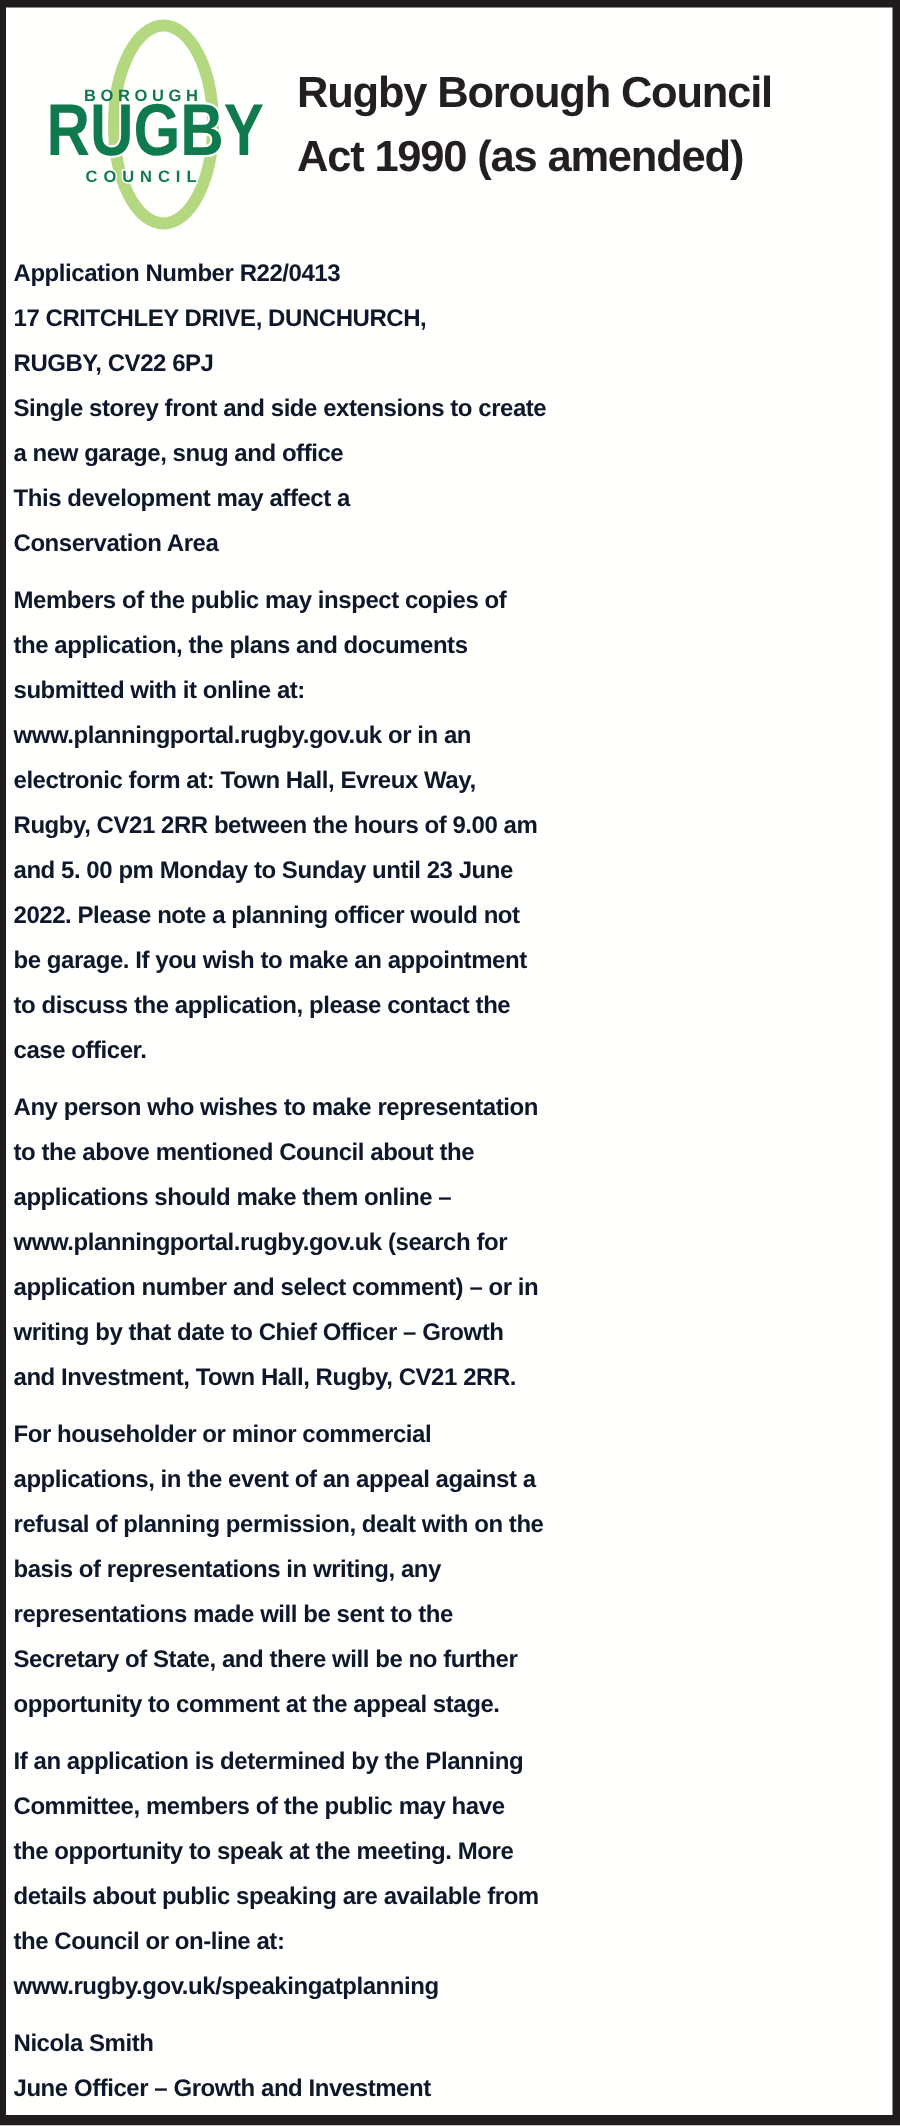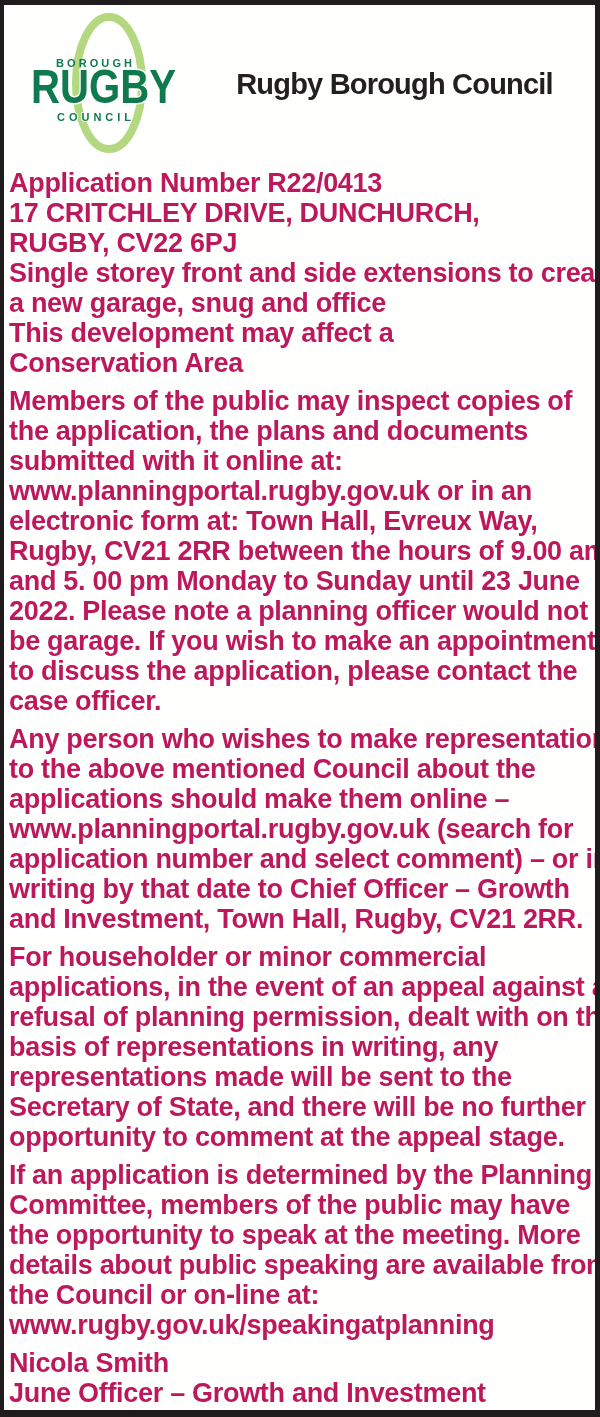--- a/index.html
+++ b/index.html
@@ -18,58 +18,59 @@
   .header {
     display: flex;
     align-items: center;
     height: 152px;
     padding: 4px 4px 0 22px;
   }
   .logo { width: 172px; height: 148px; flex: 0 0 auto; }
   .logo text { font-family: "Liberation Sans", sans-serif; }
   .title {
     flex: 1 1 auto;
-    text-align: center;
+    text-align: left;
     padding-top: 2px;
   }
   .title-line {
     font-size: 29px;
     font-weight: bold;
     line-height: 43px;
     letter-spacing: -0.8px;
     color: #231f20;
     white-space: nowrap;
   }
   .body { padding: 11px 4px 0 5px; }
   .para {
     margin: 0 0 8px 0;
-    font-size: 27px;
+    font-size: 16px;
     line-height: 30px;
     letter-spacing: -0.3px;
     white-space: pre;
-    color: #be185d;
+    color: #0f172a;
   }
   .run { font-weight: bold; }
   .run.bold { font-weight: bold; }
 </style>
 </head>
 <body>
 
 <div class="page">
 
   <header class="header">
     <svg class="logo" viewBox="0 0 170 148" aria-hidden="true">
       <ellipse cx="82" cy="74" rx="33" ry="66" fill="none" stroke-width="8" stroke="#b3d880"></ellipse>
       <text x="29" y="58" font-size="11" font-weight="bold" textLength="76" lengthAdjust="spacing" fill="#0f7a4d">BOROUGH</text>
       <text x="4" y="94" font-size="49" font-weight="bold" textLength="145" lengthAdjust="spacingAndGlyphs" paint-order="stroke" stroke="#ffffff" stroke-width="3" fill="#0f7a4d">RUGBY</text>
       <text x="30" y="112" font-size="11" font-weight="bold" textLength="74" lengthAdjust="spacing" paint-order="stroke" stroke="#ffffff" stroke-width="2" fill="#0f7a4d">COUNCIL</text>
     </svg>
 
     <div class="title">
       <div class="title-line">Rugby Borough Council</div>
+      <div class="title-line">Act 1990 (as amended)</div>
     </div>
   </header>
 
   <main class="body">
       <p class="para"><span class="run bold">Application Number R22/0413
 17 CRITCHLEY DRIVE, DUNCHURCH,
 RUGBY, CV22 6PJ
 </span><span class="run">Single storey front and side extensions to create
 a new garage, snug and office
 </span><span class="run bold">This development may affect a

